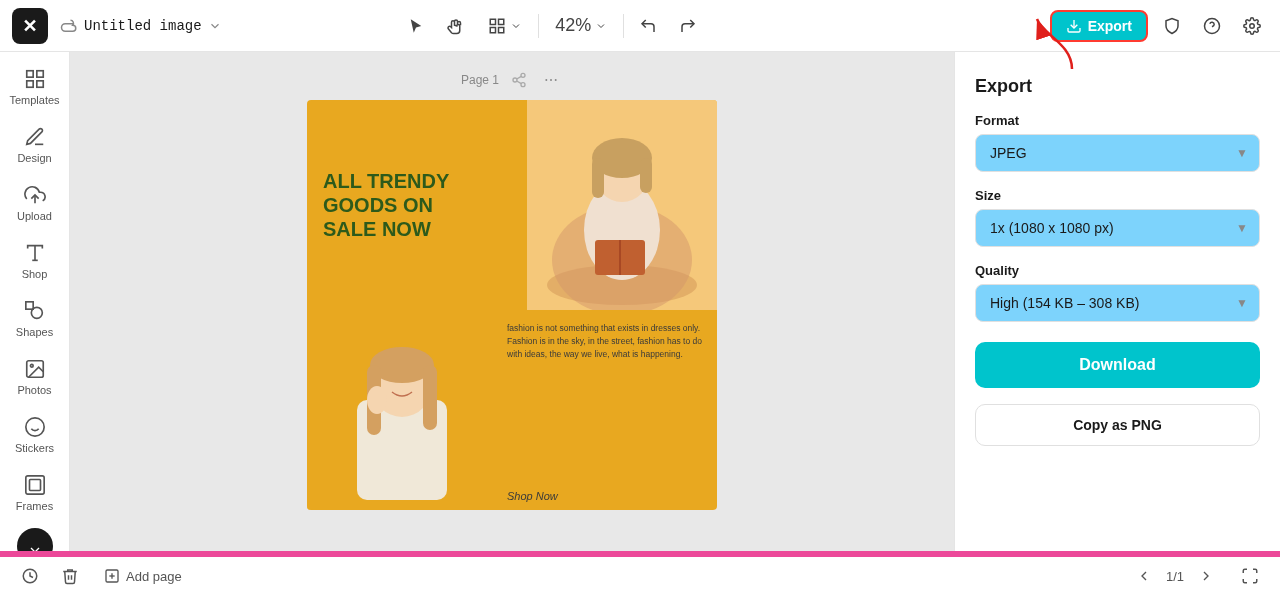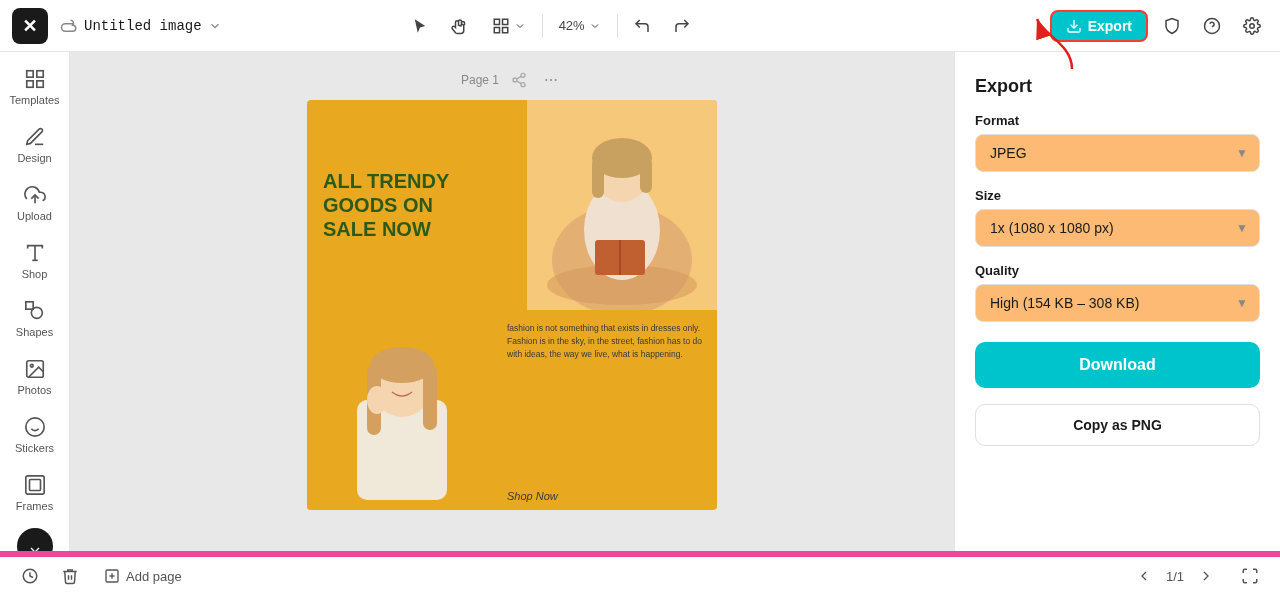--- a/index.html
+++ b/index.html
@@ -50,21 +50,21 @@
       font-size: 16px;
     }
     .topbar-view-btn {
       display: flex; align-items: center; gap: 4px;
       padding: 4px 8px;
       border-radius: 6px;
       cursor: pointer;
       border: none;
       background: transparent;
       color: #444;
-      font-size: 13px;
+      font-size: 18px;
     }
     .topbar-right {
       display: flex; align-items: center; gap: 8px;
       margin-left: auto;
     }
     .export-btn {
       background: #00c4cc;
       color: #fff;
       border: 2px solid #ff3b30;
       border-radius: 8px;
@@ -233,21 +233,21 @@
     .select-wrapper {
       position: relative;
     }
     .select-wrapper select {
       width: 100%;
       padding: 10px 14px;
       border: 1px solid #e0e0e0;
       border-radius: 8px;
       font-size: 14px;
       color: #1a1a1a;
-      background: #fdba74;
+      background: #7dd3fc;
       appearance: none;
       cursor: pointer;
     }
     .select-chevron {
       position: absolute;
       right: 12px; top: 50%;
       transform: translateY(-50%);
       pointer-events: none;
       color: #888;
       font-size: 12px;

